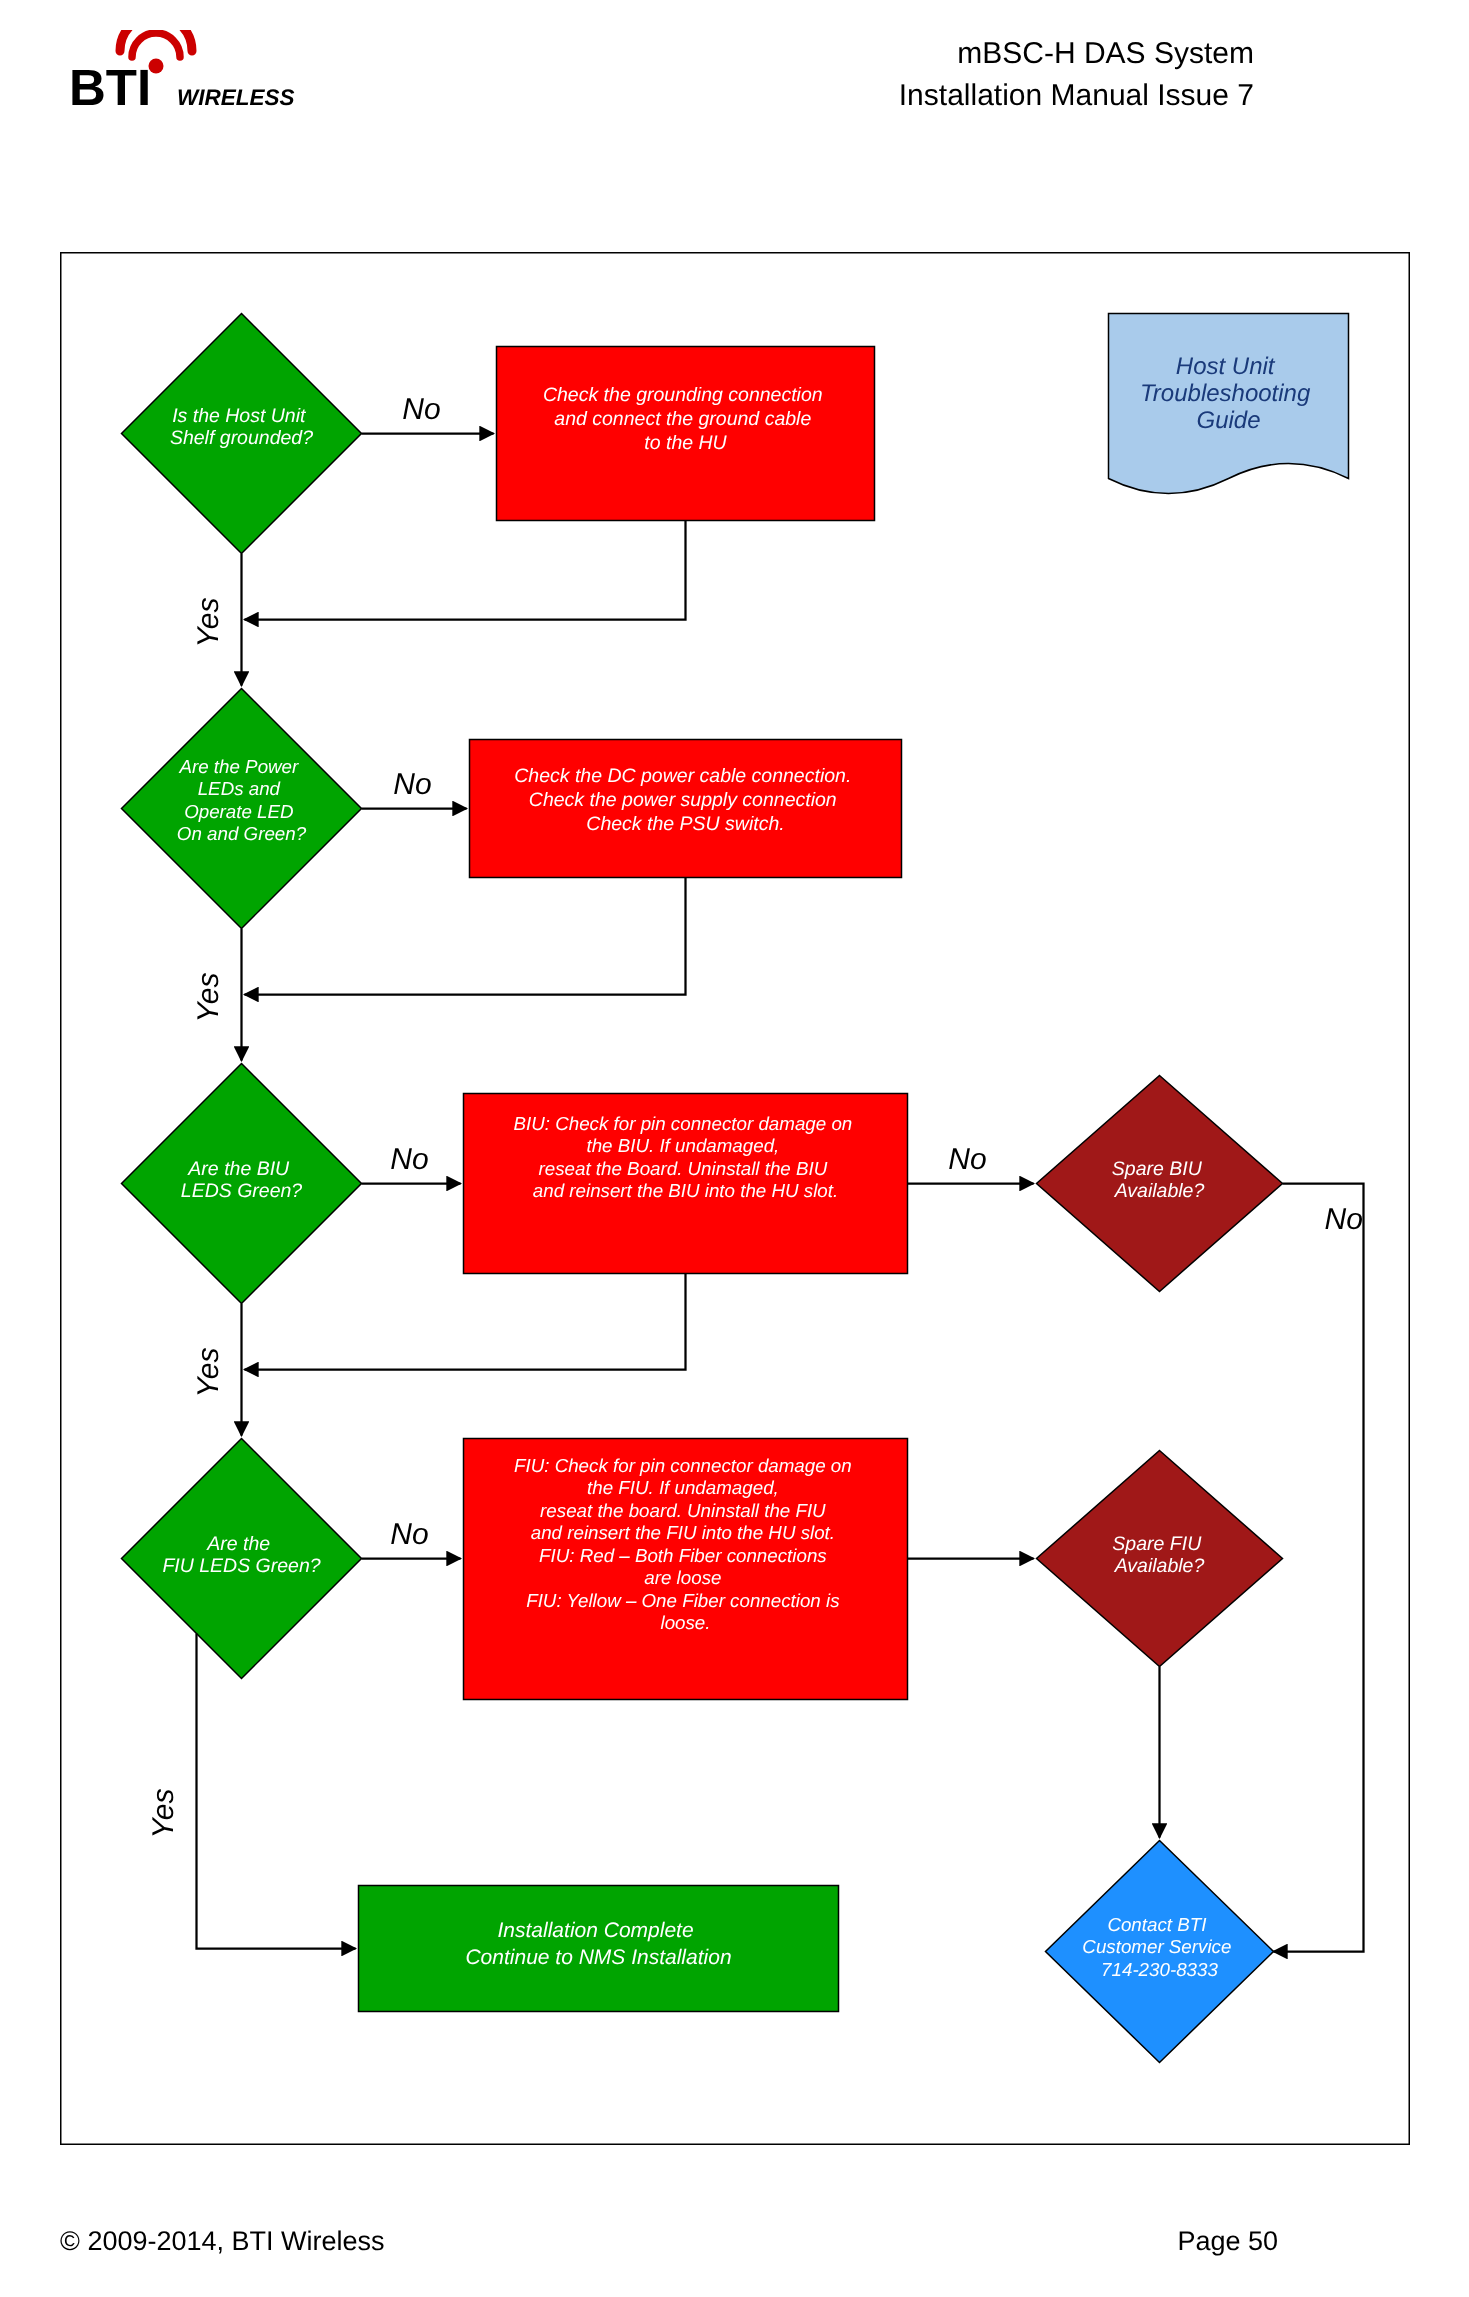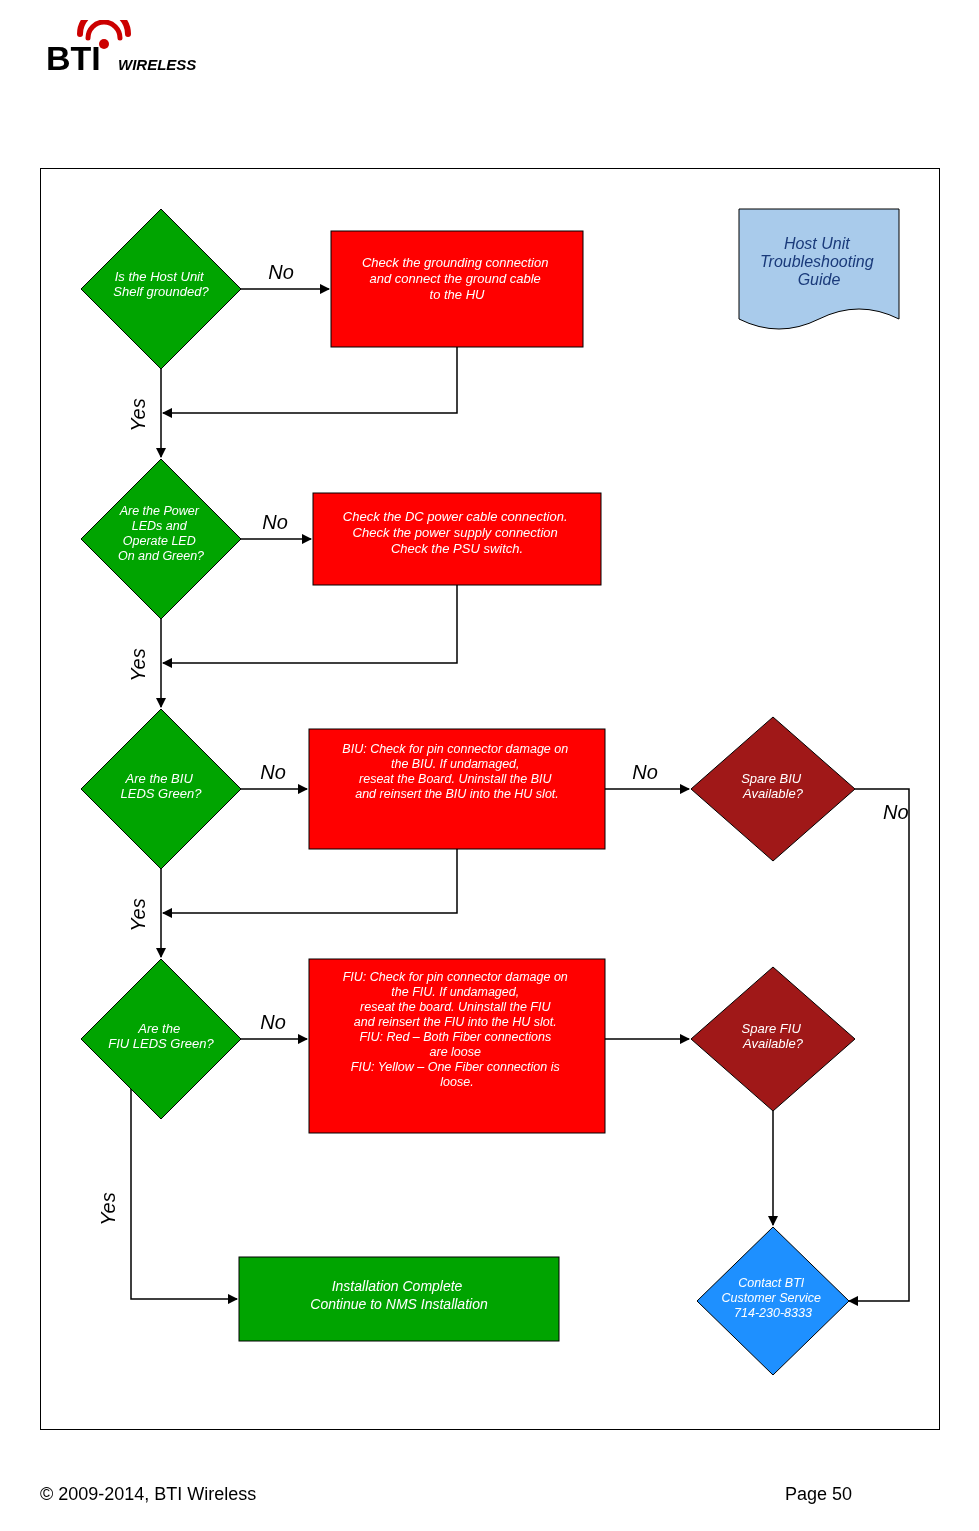--- a/index.html
+++ b/index.html
@@ -69,20 +69,22 @@
     <svg width="180" height="58" viewBox="0 0 180 58">
       <path d="M40 14 a24 24 0 0 1 48 0" fill="none" stroke="#cc0000" stroke-width="6" stroke-linecap="round"></path>
       <path d="M48 18 a16 16 0 0 1 32 0" fill="none" stroke="#cc0000" stroke-width="5" stroke-linecap="round"></path>
       <circle cx="64" cy="24" r="5" fill="#cc0000"></circle>
       <text x="6" y="50" font-family="Arial Black, Arial" font-size="34" font-weight="900" fill="#000">BTI</text>
       <text x="78" y="50" font-family="Arial" font-size="15" font-weight="bold" font-style="italic" fill="#000">WIRELESS</text>
     </svg>
   </div>
 
   <div class="header-right">
+    <div>mBSC-H DAS System</div>
+    <div>Installation Manual Issue 7</div>
   </div>
 
 
   <div class="flow-frame">
     <svg class="flowchart" viewBox="0 0 898 1260">
       <defs>
         <marker id="arrow" viewBox="0 0 10 10" refX="9" refY="5" markerWidth="7" markerHeight="7" orient="auto-start-reverse">
           <path d="M 0 0 L 10 5 L 0 10 z" fill="#000"></path>
         </marker>
       </defs>

